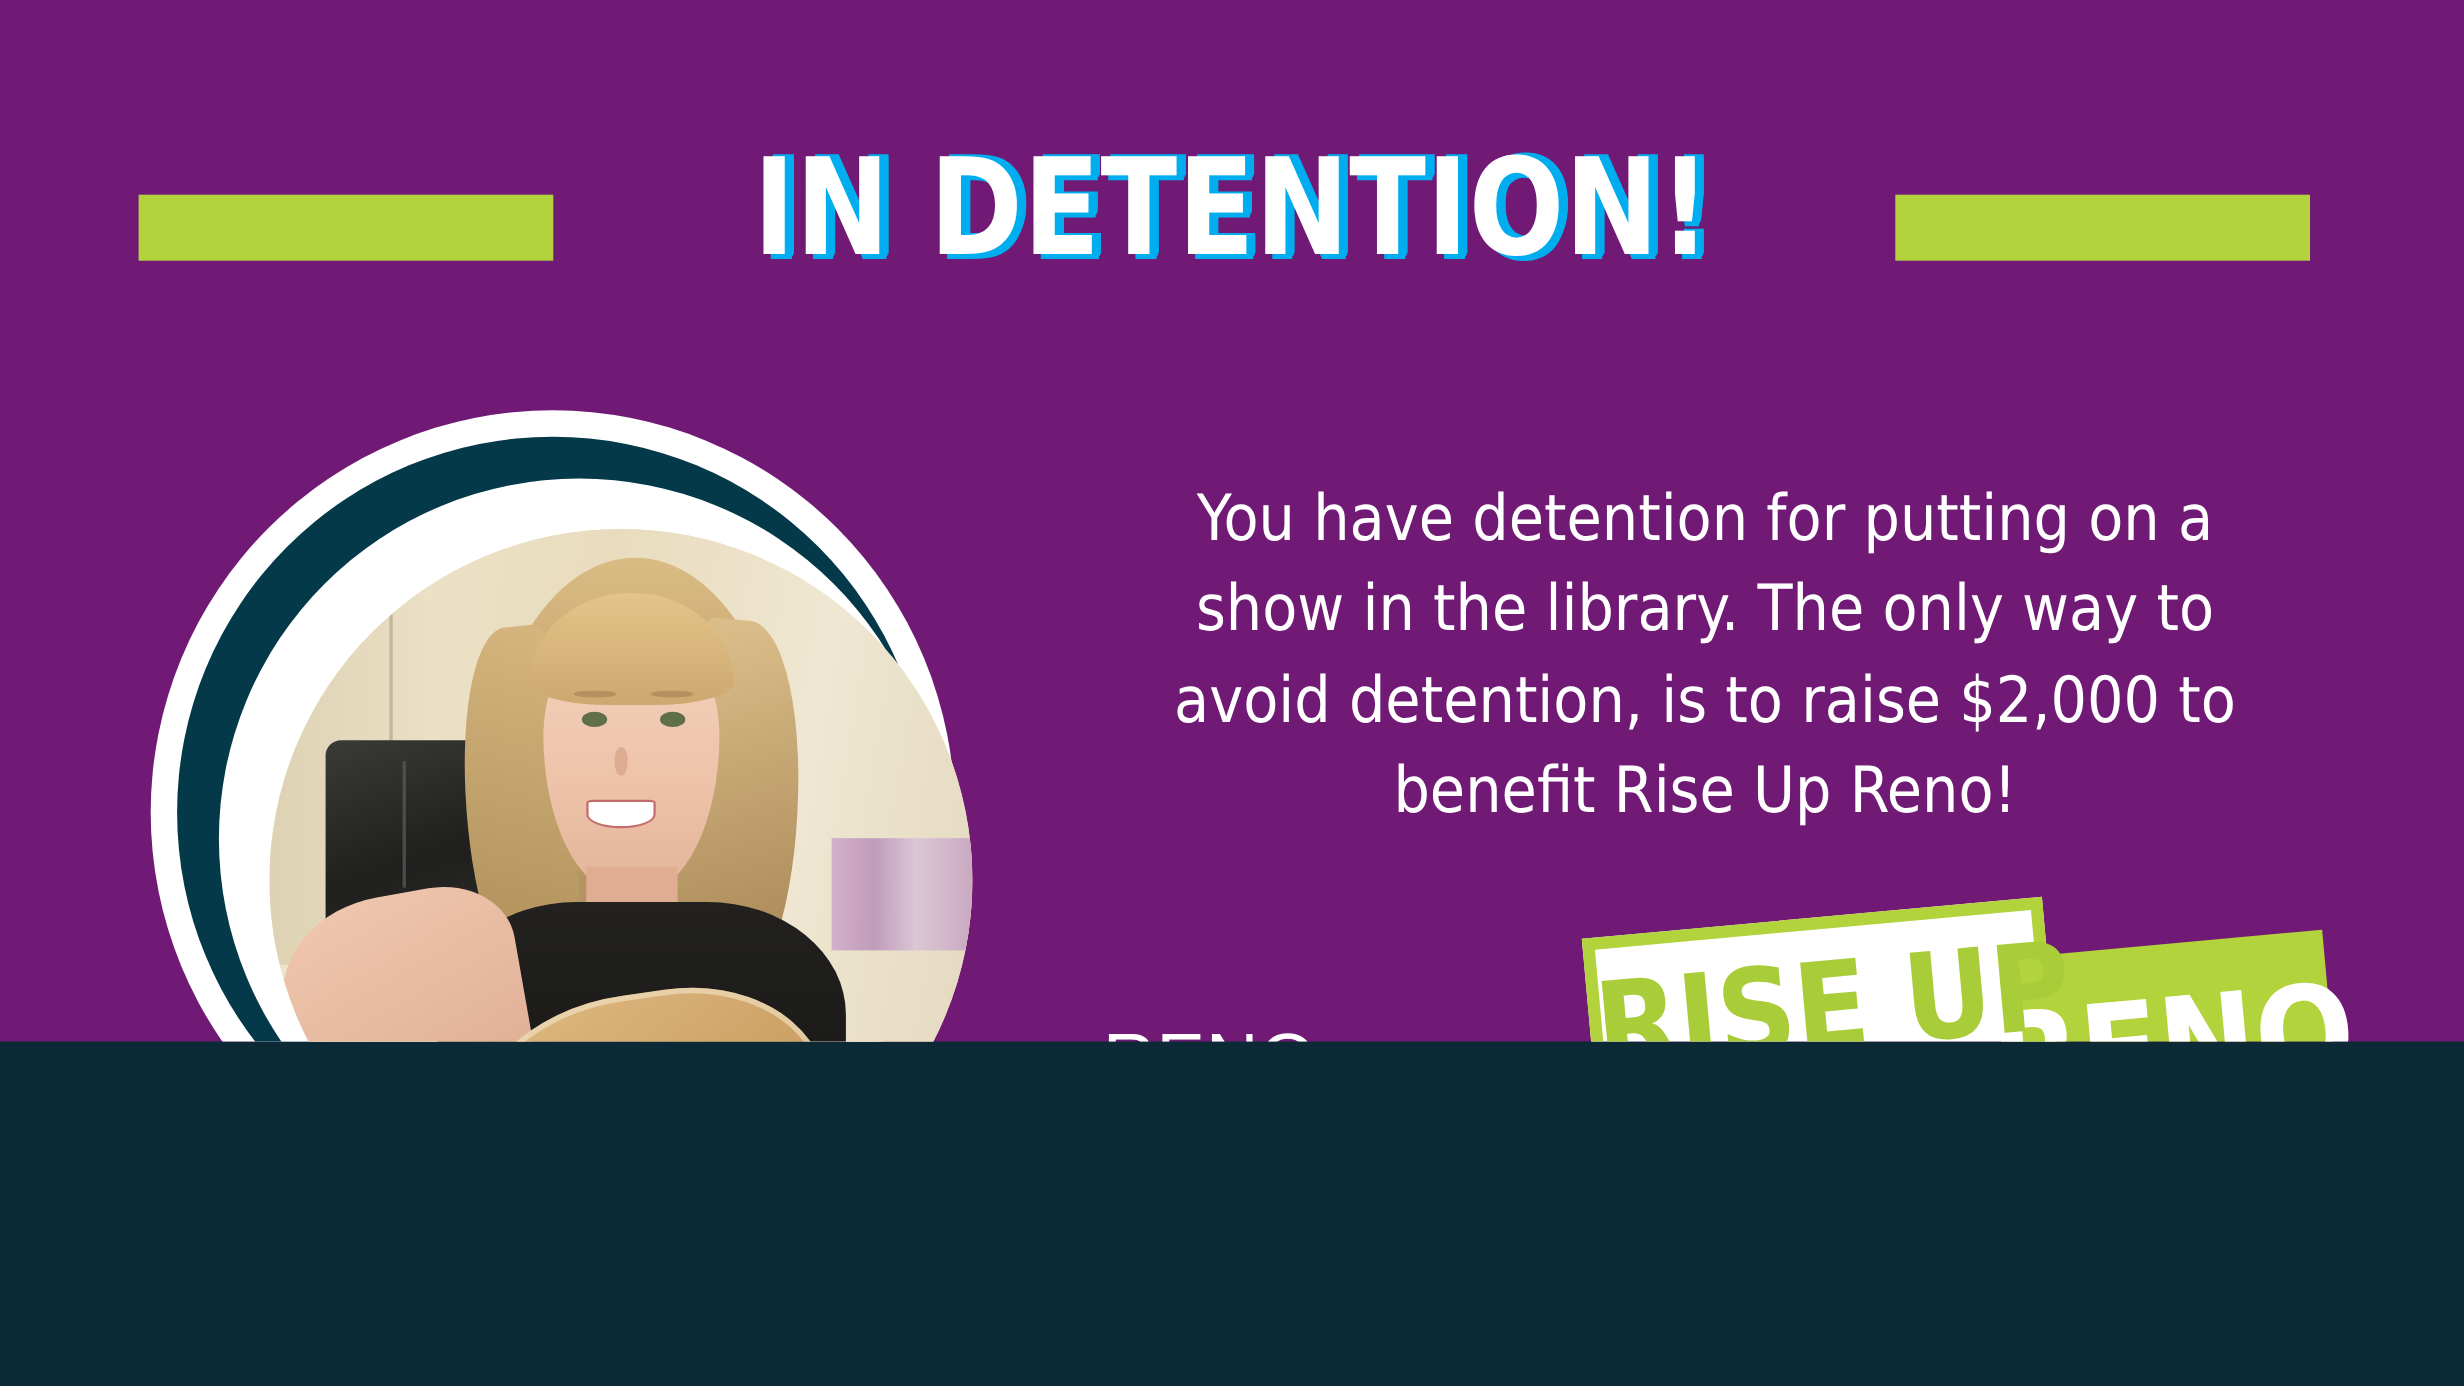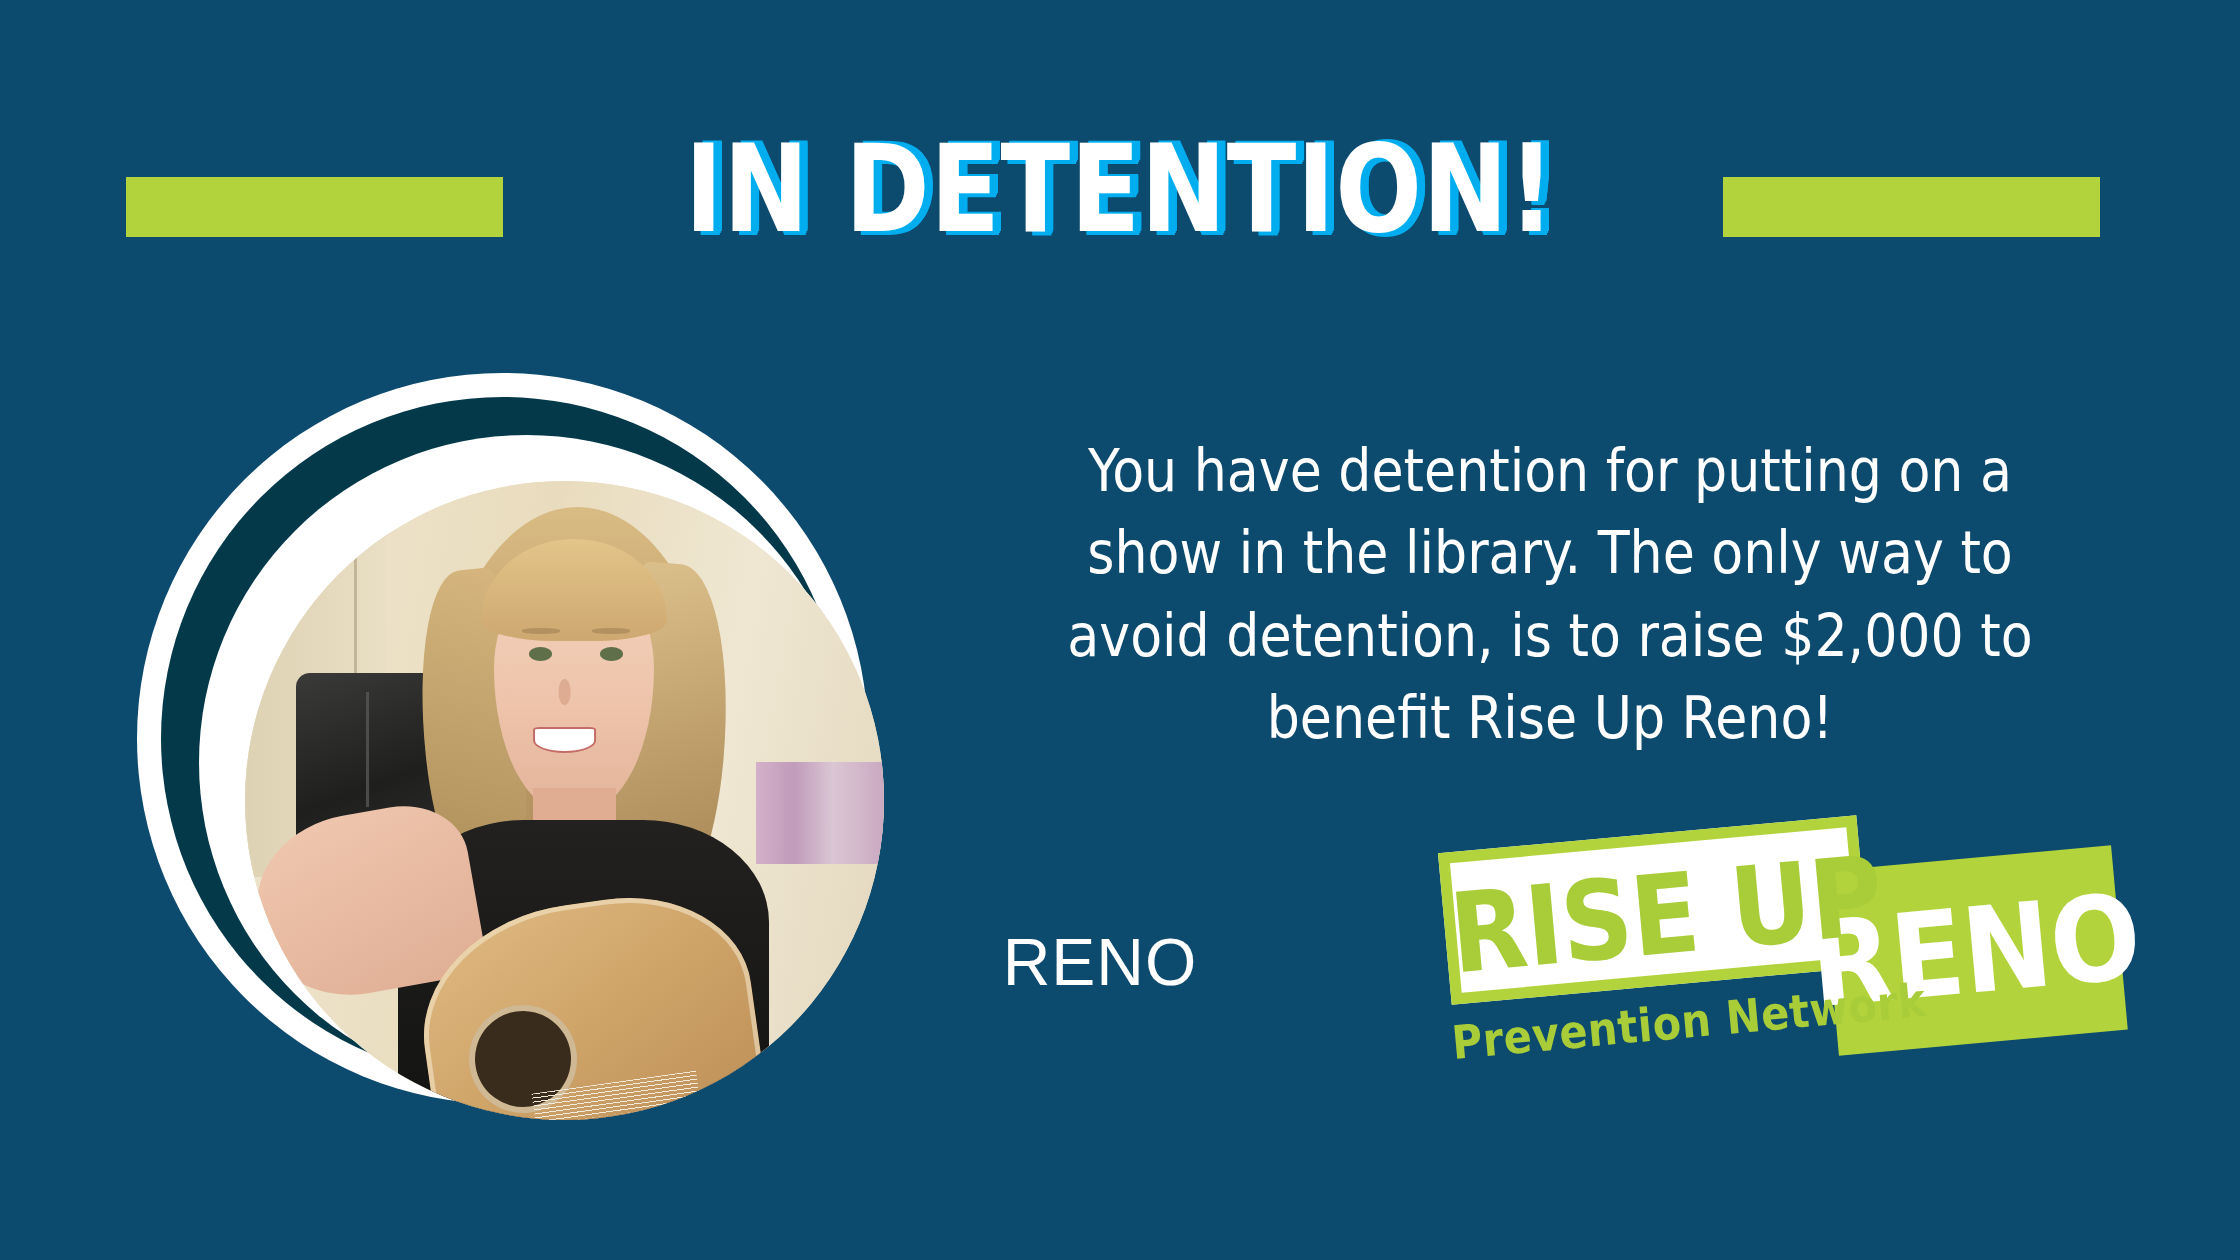--- a/index.html
+++ b/index.html
@@ -1,22 +1,22 @@
 <!DOCTYPE html>
 <html><head>
 <meta charset="utf-8">
 <style>
   html,body{margin:0;padding:0;background:#0b2a35;}
   *{box-sizing:border-box;}
   body{font-family:"Liberation Sans",sans-serif;}
 
   #poster{
     position:relative;
-    width:2240px;height:1260px;
-    background:#0c4a6e;
+    width:2240px;height:947px;
+    background:#701a75;
     overflow:hidden;
   }
 
   
   .accent-bar{
     position:absolute;
     height:60px;
     background:#b2d33c;
   }
   #bar-left{left:126px;top:177px;width:377px;}

